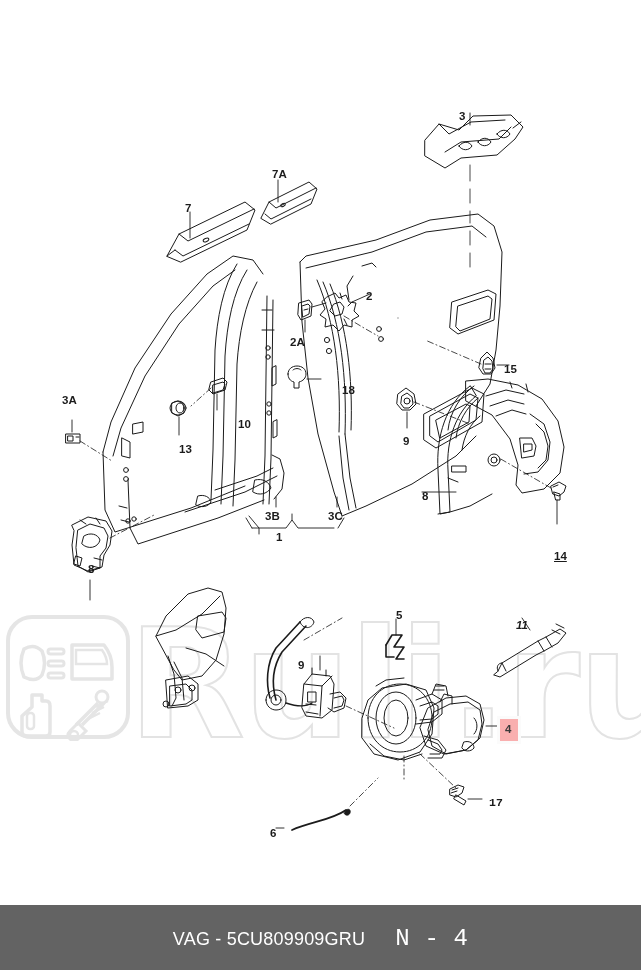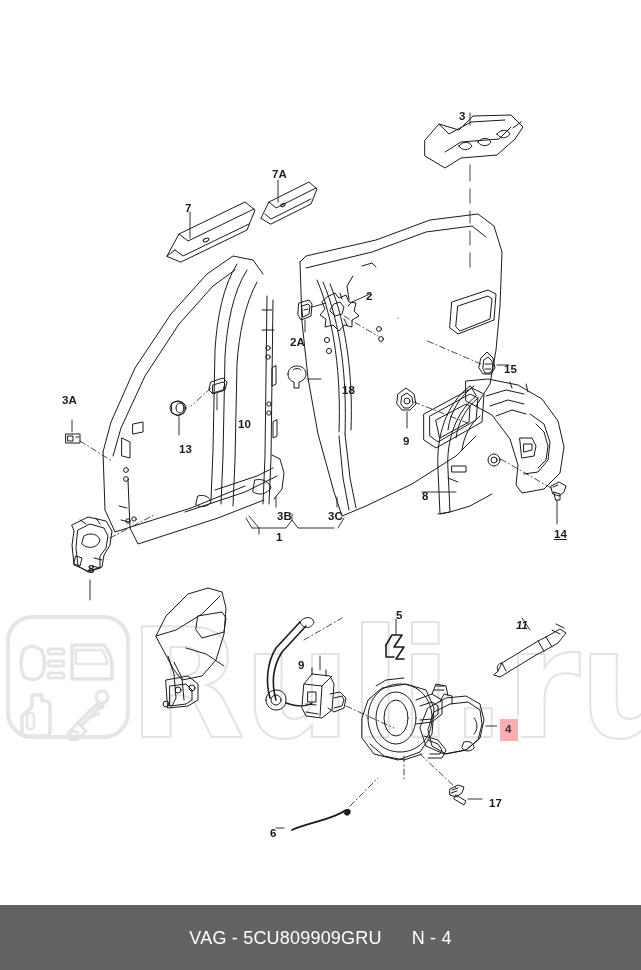--- a/index.html
+++ b/index.html
@@ -54,22 +54,22 @@
     position:absolute;left:0;top:905px;width:641px;height:67px;
     background:#636363;
     display:flex;align-items:center;justify-content:center;
   }
   .footer-inner{display:flex;align-items:baseline;gap:30px;}
   .footer-part{
     font-family:"Liberation Sans", sans-serif;
     font-size:18px;color:#ffffff;letter-spacing:.2px;
   }
   .footer-page{
-    font-family:Liberation Sans, sans-serif;
-    font-size:18px;color:#ffffff;letter-spacing:.2px;text-align:right;
+    font-family:Liberation Mono, monospace;
+    font-size:24px;color:#ffffff;letter-spacing:.2px;text-align:right;
   }
 </style>
 </head>
 <body>
 
 <div id="stage">
 
   <div class="wm-layer">
     <svg class="wm-logo" viewBox="0 0 128 128">
       <rect x="4" y="4" width="120" height="120" rx="24" ry="24" fill="none" stroke="#e5e5e5" stroke-width="4"></rect>
@@ -392,36 +392,36 @@
       <path d="M468 799 l14 0" stroke-width="0.9"></path>
 
     </g>
   </svg>
 
   <div class="lab" style="left:276px;top:531px;">1</div>
   <div class="lab" style="left:366px;top:290px;">2</div>
   <div class="lab" style="left:290px;top:336px;">2A</div>
   <div class="lab" style="left:459px;top:110px;">3</div>
   <div class="lab" style="left:62px;top:394px;">3A</div>
-  <div class="lab" style="left:265px;top:510px;margin-left:12px;">3B</div>
+  <div class="lab" style="left:265px;top:510px;">3B</div>
   <div class="lab" style="left:328px;top:510px;">3C</div>
   <div class="lab" style="left:396px;top:609px;">5</div>
   <div class="lab" style="left:270px;top:827px;">6</div>
   <div class="lab" style="left:185px;top:202px;">7</div>
   <div class="lab" style="left:272px;top:168px;">7A</div>
   <div class="lab" style="left:88px;top:563px;">8</div>
   <div class="lab" style="left:298px;top:659px;">9</div>
   <div class="lab" style="left:224px;top:418px;margin-left:14px;">10</div>
   <div class="lab" style="left:516px;top:619px;font-style:italic;">11</div>
   <div class="lab" style="left:422px;top:490px;">8</div>
   <div class="lab" style="left:179px;top:443px;">13</div>
-  <div class="lab" style="left:554px;top:528px;text-decoration:underline;">14</div>
+  <div class="lab" style="left:554px;top:550px;text-decoration:underline;">14</div>
   <div class="lab" style="left:504px;top:363px;">15</div>
   <div class="lab" style="left:403px;top:435px;">9</div>
-  <div class="lab" style="left:489px;top:797px;">17</div>
+  <div class="lab" style="left:489px;top:797px;font-family:Liberation Mono, monospace;">17</div>
   <div class="lab" style="left:342px;top:384px;">18</div>
 
   <div class="hl-box" style="left:497px;top:716px;width:18px;height:22px;">
     <div class="hl-num" style="left:5px;top:4px;position:absolute;">4</div>
   </div>
 
   <div class="footer">
     <div class="footer-inner">
       <span class="footer-part">VAG - 5CU809909GRU</span>
       <span class="footer-page">N - 4</span>

